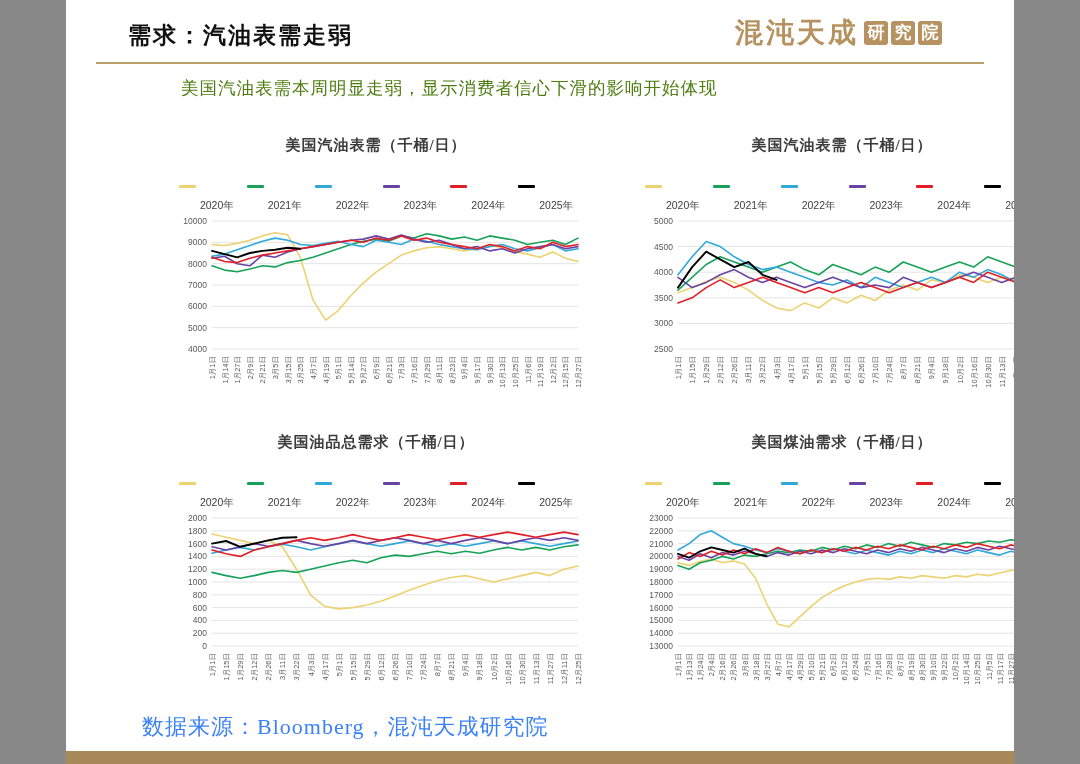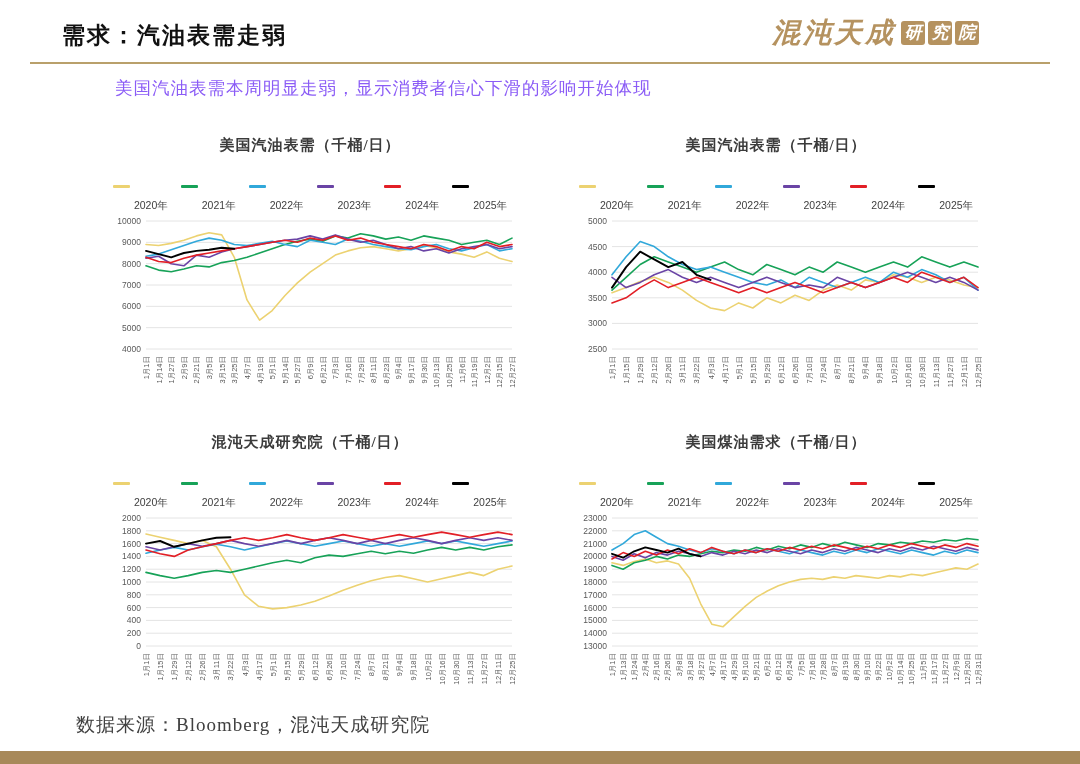--- a/index.html
+++ b/index.html
@@ -1,46 +1,46 @@
 <!DOCTYPE html>
 <html><head>
 <meta charset="utf-8">
 <style>
   * { margin:0; padding:0; box-sizing:border-box; }
   html,body { background:#888; }
   .slide {
-    position:relative; width:1080px; height:764px; margin:0 auto;
+    position:relative; width:948px; height:764px; margin:0 auto;
     background:#ffffff; overflow:hidden;
     font-family:"Liberation Serif","DejaVu Serif",serif;
   }
   
   .page-title {
     position:absolute; left:62px; top:20px;
     font-size:23px; font-weight:bold; color:#111; letter-spacing:2px;
   }
   .logo {
-    position:absolute; right:101px; top:14px;
-    display:flex; align-items:center; gap:5px;font-style:italic;
+    position:absolute; right:72px; top:14px;
+    display:flex; align-items:center; gap:5px;
   }
   .logo-name {
     font-size:28px; font-weight:bold; color:#b5925f; letter-spacing:3px;
   }
   .logo-blocks { display:flex; gap:3px; }
   .logo-block {
     width:24px; height:24px; background:#b5925f; color:#fff;
     font-size:17px; line-height:24px; text-align:center; border-radius:3px;
     font-weight:bold;
   }
   .brand-rule {
     position:absolute; left:30px; right:30px; top:62px;
     height:2px; background:#b9a06b;
   }
   .subtitle {
     position:absolute; left:115px; top:76px;
-    font-size:17.5px; color:#8b5cf6; letter-spacing:1px;
+    font-size:17.5px; color:#4d7c0f; letter-spacing:1px;
   }
   
   .charts {
     position:absolute; left:100px; top:136px;
     display:grid; grid-template-columns:420px 420px;
     column-gap:46px; row-gap:22px;
   }
   .chart-card { width:420px; }
   .chart-title {
     text-align:center; font-size:15px; font-weight:600; color:#3b3b3b;
@@ -56,21 +56,21 @@
     font-family:"Liberation Sans","DejaVu Sans",sans-serif;
     font-size:10.5px; color:#404040;margin-top:39px;
   }
   .plot-svg { display:block; }
   .plot-svg text {
     font-family:"Liberation Sans","DejaVu Sans",sans-serif;
   }
   
   .footer-source {
     position:absolute; left:76px; top:712px;
-    font-size:19px; color:#404040; letter-spacing:1px;
+    font-size:22px; color:#3b82f6; letter-spacing:1px;
   }
   .bottom-bar {
     position:absolute; left:0; right:0; bottom:0; height:13px; background:#a8895a;
   }
 </style>
 </head>
 <body>
 
 <div class="slide">
 
@@ -241,21 +241,21 @@
           <text x="415" y="141" text-anchor="end" font-size="7.5" fill="#595959" transform="rotate(-90 415 141)">12月25日</text>
           <path d="M46.0 77.7 L60.1 72.6 L74.2 66.4 L88.2 62.3 L102.3 67.4 L116.4 75.1 L130.5 85.4 L144.5 93.0 L158.6 95.6 L172.7 87.9 L186.8 93.0 L200.8 82.8 L214.9 87.9 L229.0 80.2 L243.1 85.4 L257.2 75.1 L271.2 70.0 L285.3 75.1 L299.4 64.9 L313.5 67.4 L327.5 59.8 L341.6 62.3 L355.7 67.4 L369.8 62.3 L383.8 64.9 L397.9 70.0 L412.0 72.6" fill="none" stroke="#ecd271" stroke-width="1.6" stroke-linejoin="round" stroke-linecap="round"></path>
           <path d="M46.0 75.1 L60.1 62.3 L74.2 49.5 L88.2 41.8 L102.3 47.0 L116.4 52.1 L130.5 57.2 L144.5 52.1 L158.6 47.0 L172.7 54.6 L186.8 59.8 L200.8 49.5 L214.9 54.6 L229.0 59.8 L243.1 52.1 L257.2 57.2 L271.2 47.0 L285.3 52.1 L299.4 57.2 L313.5 52.1 L327.5 47.0 L341.6 52.1 L355.7 41.8 L369.8 47.0 L383.8 52.1 L397.9 47.0 L412.0 52.1" fill="none" stroke="#17a258" stroke-width="1.6" stroke-linejoin="round" stroke-linecap="round"></path>
           <path d="M46.0 59.8 L60.1 41.8 L74.2 26.5 L88.2 31.6 L102.3 41.8 L116.4 49.5 L130.5 54.6 L144.5 52.1 L158.6 57.2 L172.7 62.3 L186.8 67.4 L200.8 70.0 L214.9 64.9 L229.0 72.6 L243.1 62.3 L257.2 67.4 L271.2 72.6 L285.3 67.4 L299.4 62.3 L313.5 67.4 L327.5 57.2 L341.6 62.3 L355.7 54.6 L369.8 59.8 L383.8 67.4 L397.9 62.3 L412.0 75.1" fill="none" stroke="#31a8da" stroke-width="1.6" stroke-linejoin="round" stroke-linecap="round"></path>
           <path d="M46.0 62.3 L60.1 72.6 L74.2 67.4 L88.2 59.8 L102.3 54.6 L116.4 62.3 L130.5 67.4 L144.5 62.3 L158.6 67.4 L172.7 72.6 L186.8 67.4 L200.8 62.3 L214.9 67.4 L229.0 72.6 L243.1 70.0 L257.2 72.6 L271.2 62.3 L285.3 67.4 L299.4 72.6 L313.5 67.4 L327.5 62.3 L341.6 57.2 L355.7 62.3 L369.8 67.4 L383.8 62.3 L397.9 67.4 L412.0 75.1" fill="none" stroke="#6a44a5" stroke-width="1.6" stroke-linejoin="round" stroke-linecap="round"></path>
           <path d="M46.0 87.9 L60.1 82.8 L74.2 72.6 L88.2 64.9 L102.3 72.6 L116.4 67.4 L130.5 62.3 L144.5 67.4 L158.6 72.6 L172.7 77.7 L186.8 72.6 L200.8 77.7 L214.9 72.6 L229.0 67.4 L243.1 72.6 L257.2 77.7 L271.2 72.6 L285.3 67.4 L299.4 72.6 L313.5 67.4 L327.5 62.3 L341.6 67.4 L355.7 57.2 L369.8 62.3 L383.8 67.4 L397.9 62.3 L412.0 72.6" fill="none" stroke="#e21f26" stroke-width="1.6" stroke-linejoin="round" stroke-linecap="round"></path>
           <path d="M46.0 72.6 L60.1 52.1 L74.2 36.7 L88.2 44.4 L102.3 52.1 L116.4 47.0 L130.5 59.8 L144.5 64.9" fill="none" stroke="#000000" stroke-width="1.9" stroke-linejoin="round" stroke-linecap="round"></path>
         </svg>
     </div>
     <div class="chart-card">
-      <div class="chart-title">混沌天成研究院（千桶/日）</div>
+      <div class="chart-title">美国油品总需求（千桶/日）</div>
       <div class="legend">
           <span class="legend-item">
             <span class="legend-swatch" style="background: rgb(236, 210, 113);"></span>
             <span class="legend-label">2020年</span>
           </span>
           <span class="legend-item">
             <span class="legend-swatch" style="background: rgb(23, 162, 88);"></span>
             <span class="legend-label">2021年</span>
           </span>
           <span class="legend-item">

